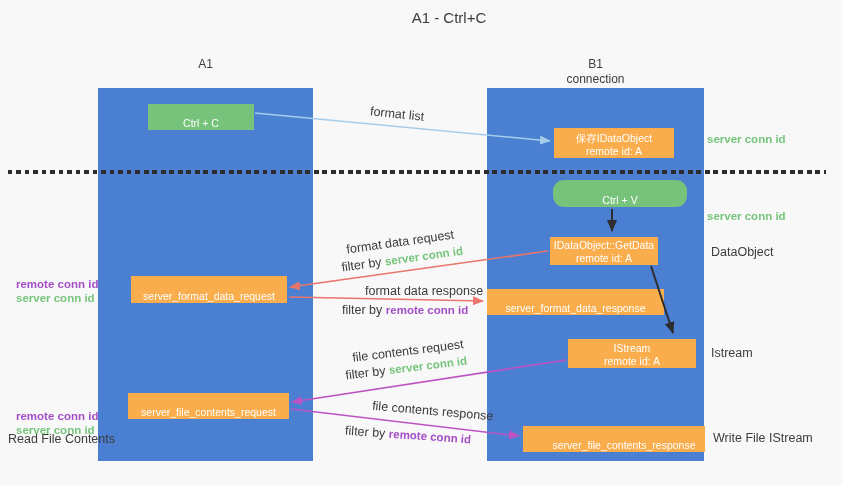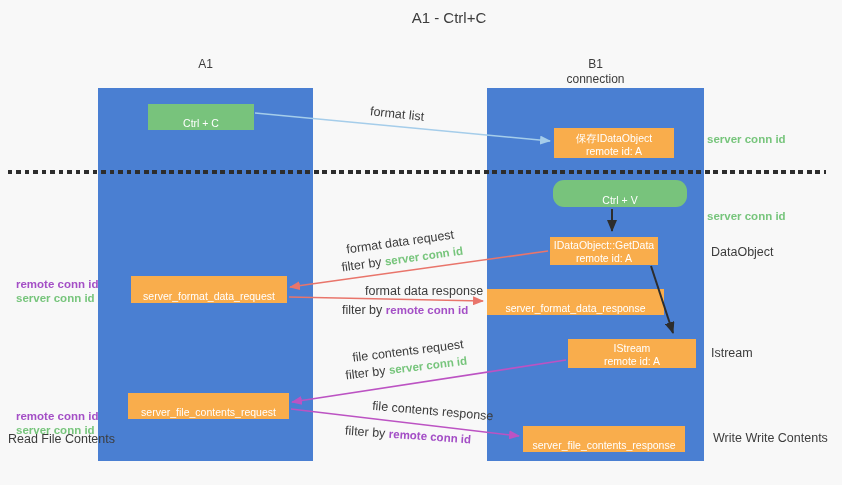--- a/index.html
+++ b/index.html
@@ -63,21 +63,21 @@
   <div class="abs side-label k-purple rlabel" style="left:16px;top:278px;">remote conn id</div>
   <div class="abs side-label k-green rlabel" style="left:16px;top:292px;">server conn id</div>
   <div class="abs side-label" style="left:8px;top:391px;margin-top:41px;">Read File Contents</div>
   <div class="abs side-label k-purple rlabel" style="left:16px;top:410px;">remote conn id</div>
   <div class="abs side-label k-green rlabel" style="left:16px;top:424px;">server conn id</div>
 
   <div class="abs side-label k-green" style="left:707px;top:133px;">server conn id</div>
   <div class="abs side-label k-green" style="left:707px;top:210px;">server conn id</div>
   <div class="abs side-label" style="left:711px;top:245px;">DataObject</div>
   <div class="abs side-label" style="left:711px;top:346px;">Istream</div>
-  <div class="abs side-label" style="left:713px;top:431px;">Write Write Contents</div>
+  <div class="abs side-label" style="left:713px;top:431px;">Write File IStream</div>
 
   <div class="abs edge-label r-p6" style="left:370px;top:107px;">format list</div>
 
   <div class="abs edge-label r-n8" style="left:346px;top:235px;">format data request</div>
   <div class="abs edge-label r-n8" style="left:341px;top:252px;">
     <span>filter by</span>
     <span class="k-green">server conn id</span>
   </div>
 
   <div class="abs edge-label" style="left:365px;top:284px;">format data response</div>
@@ -126,21 +126,21 @@
 
   <div class="abs box orange-bg" style="left:568px;top:339px;width:128px;height:29px;">
     <div>IStream</div>
     <div>remote id: A</div>
   </div>
 
   <div class="abs box orange-bg" style="left:128px;top:393px;width:161px;height:26px;">
     <div>server_file_contents_request</div>
   </div>
 
-  <div class="abs box orange-bg" style="left:523px;top:426px;width:162px;height:26px;">
+  <div class="abs box orange-bg" style="left:523px;top:426px;width:162px;height:26px;padding-left:20px;">
     <div>server_file_contents_response</div>
   </div>
 
   <svg class="arrows" width="842" height="485" viewBox="0 0 842 485">
     <defs>
       <marker id="ah-blue" markerUnits="userSpaceOnUse" markerWidth="11" markerHeight="9" refX="10" refY="4.5" orient="auto">
         <path class="m-blue" d="M0,0 L11,4.5 L0,9 Z"></path>
       </marker>
       <marker id="ah-black" markerUnits="userSpaceOnUse" markerWidth="12" markerHeight="10" refX="11" refY="5" orient="auto">
         <path class="m-black" d="M0,0 L12,5 L0,10 Z"></path>

